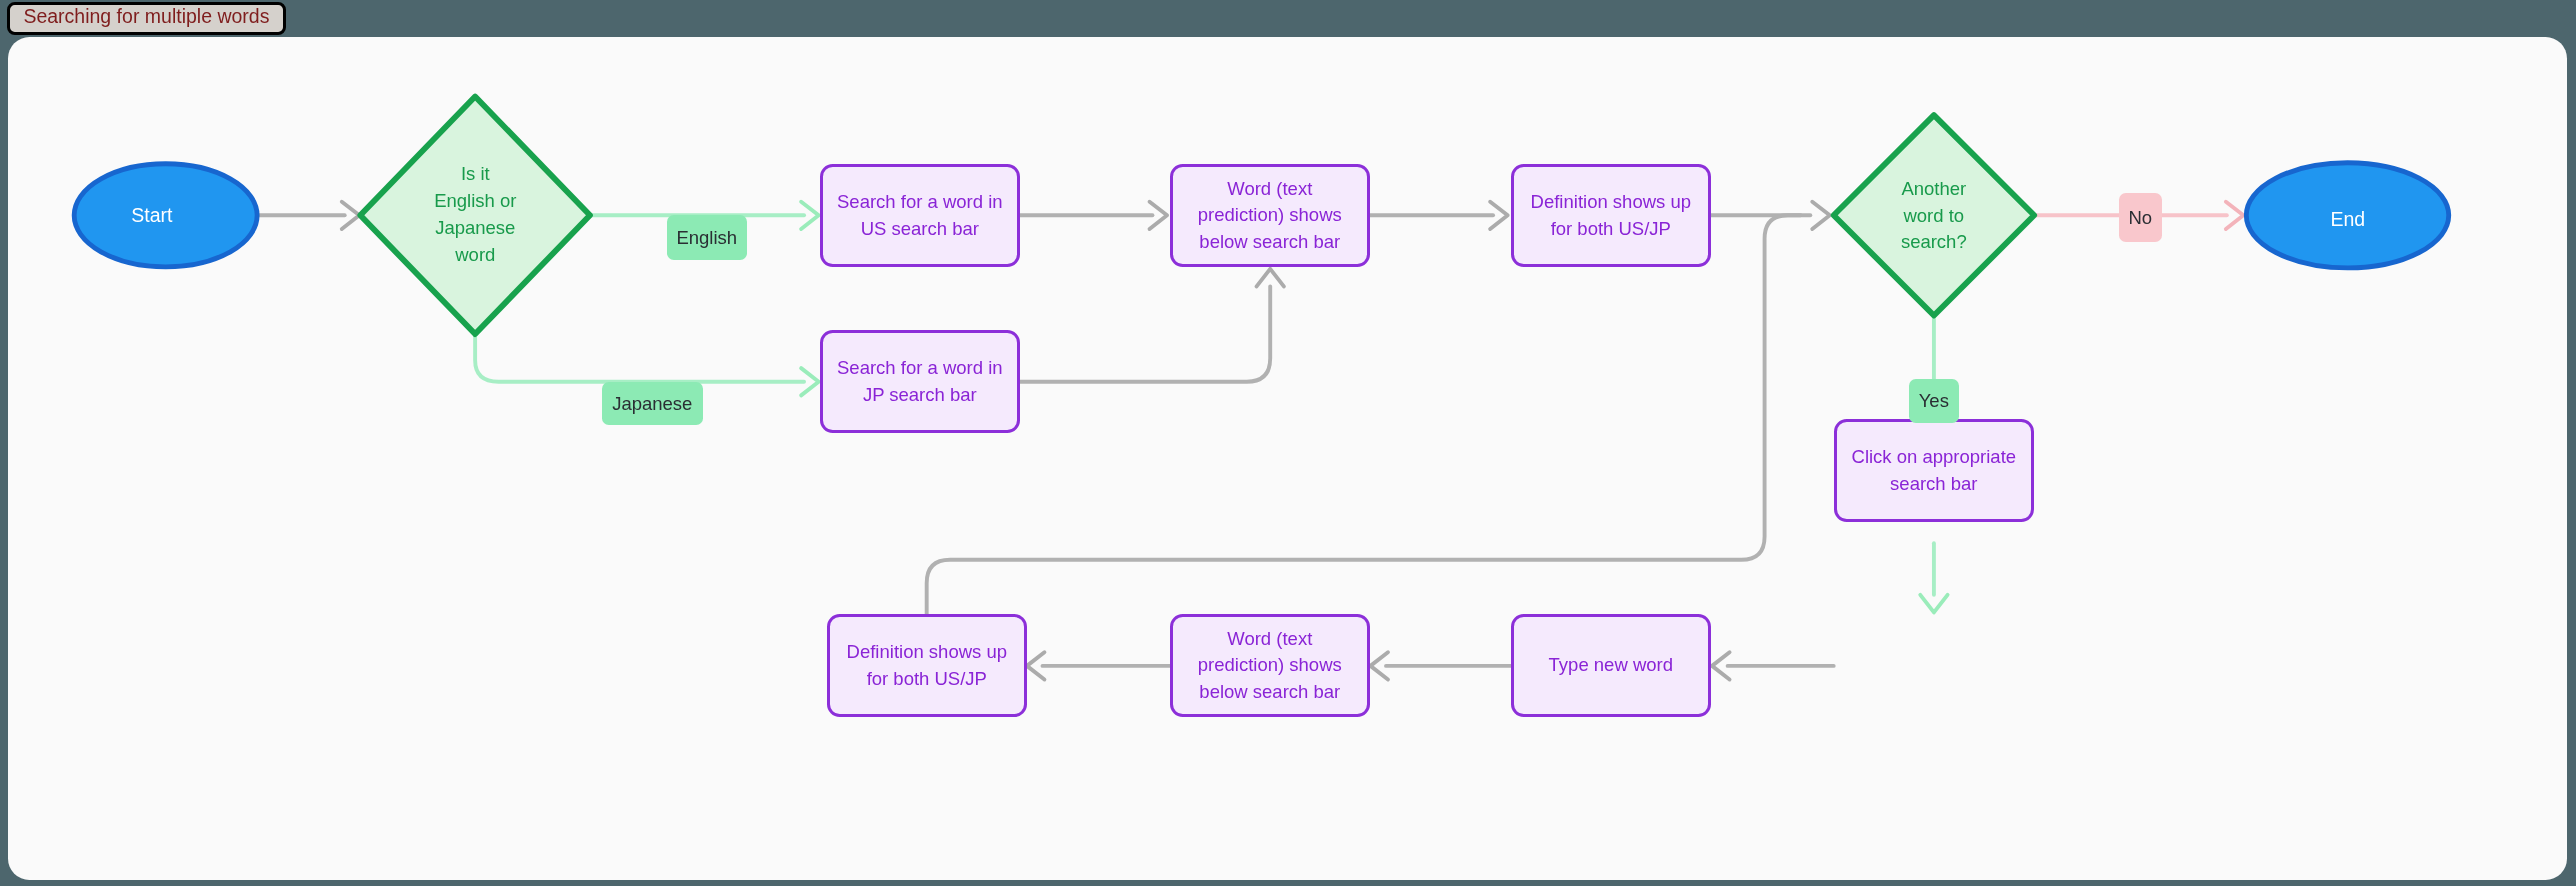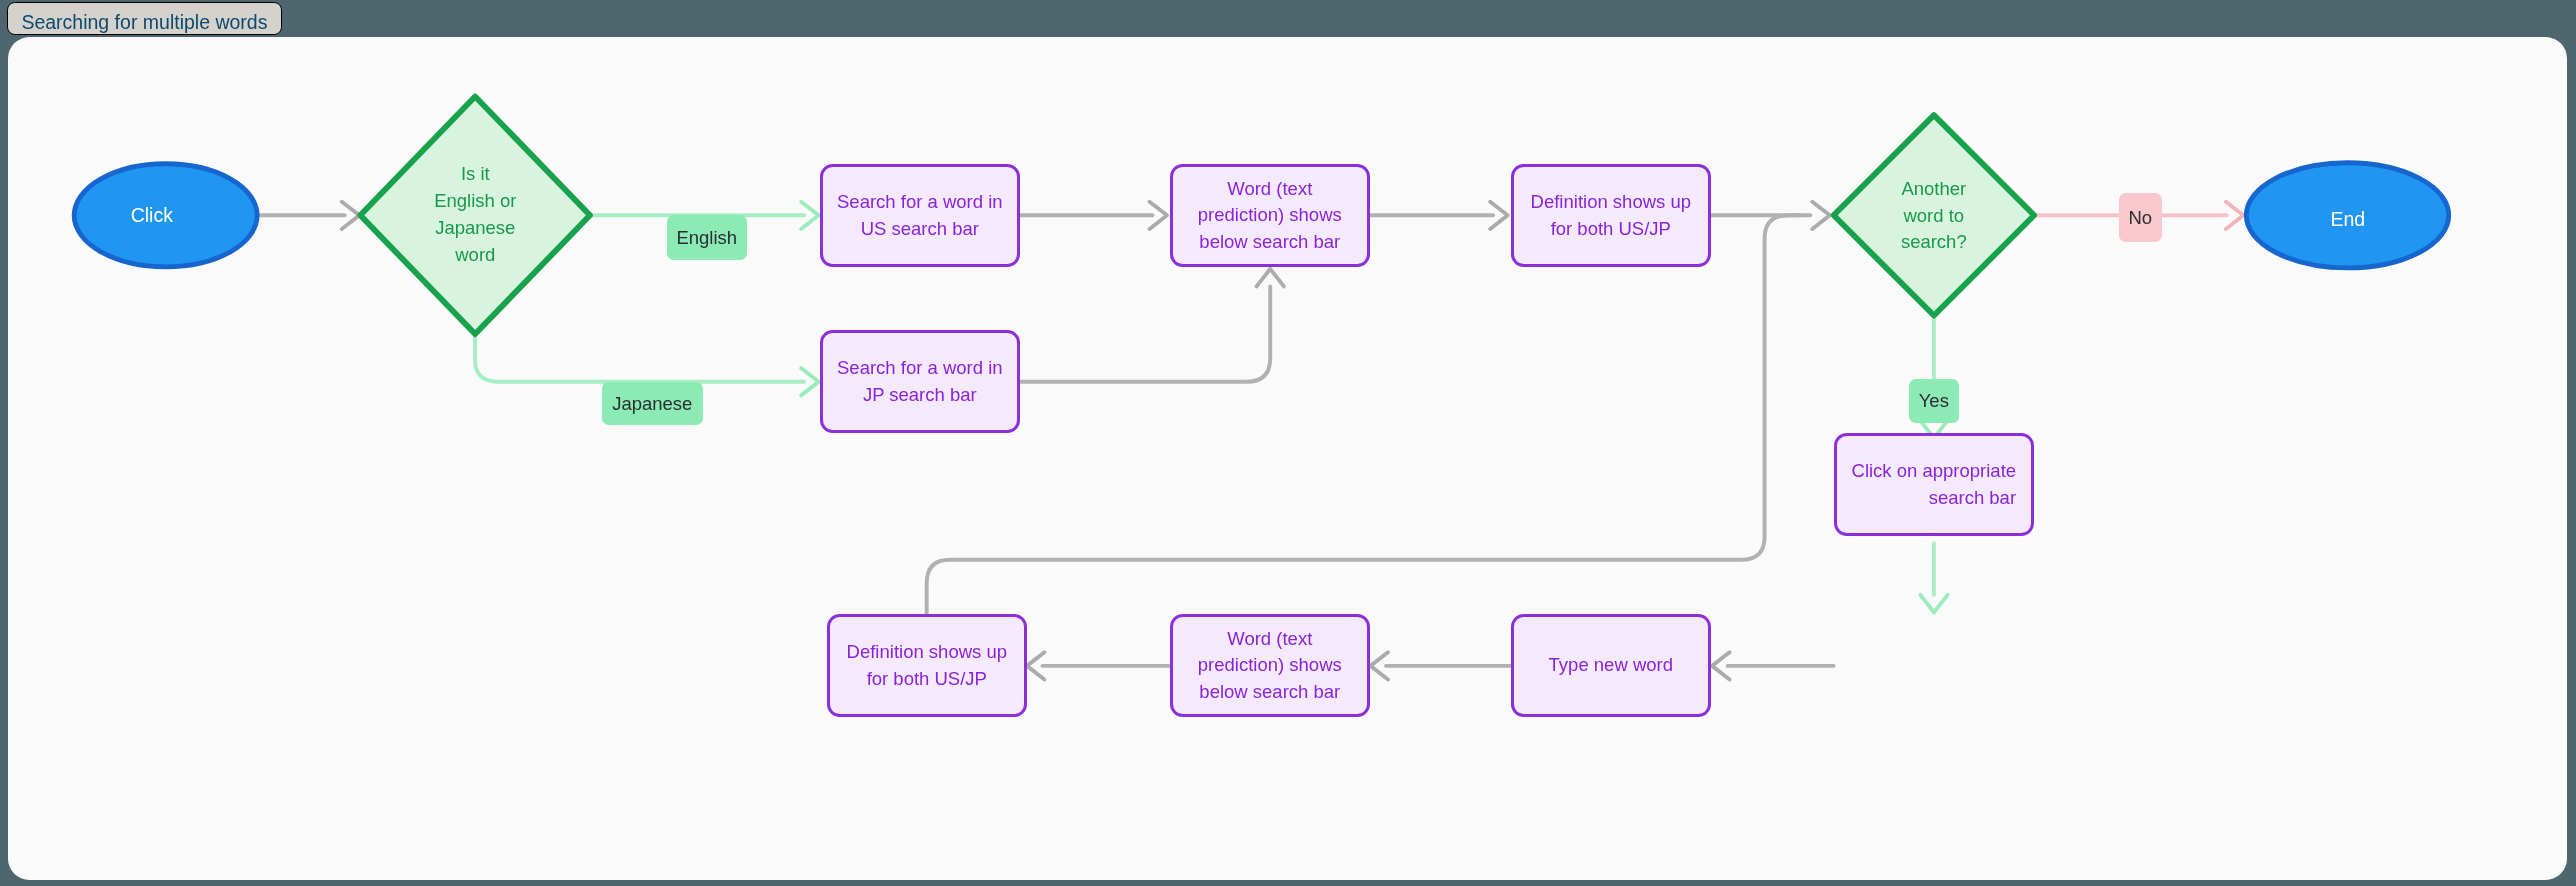--- a/index.html
+++ b/index.html
@@ -23,24 +23,24 @@
   *{margin:0;padding:0;box-sizing:border-box;}
   html,body{width:2576px;height:887px;}
   body{
     position:relative;
     background:var(--bg);
     font-family:"Liberation Sans", "DejaVu Sans", sans-serif;
     overflow:hidden;
   }
   .title-tab{
     position:absolute;left:6.8px;top:1.9px;height:33px;
-    display:flex;align-items:flex-end;
+    display:flex;align-items:flex-start;
     padding:0 13.6px;
-    background:#d5d1cc;border:1px solid #000000;border-radius:7.8px;
-    font-size:19.5px;color:#0c4a6e;
+    background:#d5d1cc;border:3px solid #000000;border-radius:7.8px;
+    font-size:19.5px;color:#7f1d1d;
     z-index:5;
   }
   .canvas{
     position:absolute;left:7.8px;top:37px;width:2559px;height:843px;
     background:var(--canvas);border-radius:21.4px;
   }
   svg.layer{position:absolute;left:0;top:0;z-index:1;}
   .node-label{position:absolute;z-index:2;display:flex;align-items:center;justify-content:center;
     text-align:center;white-space:pre-line;pointer-events:none;}
   .pbox{
@@ -121,41 +121,41 @@
       <path class="arrow pink" d="M 2287 207 L 2305 221 L 2287 235"></path>
 
       <ellipse cx="170" cy="221" rx="94" ry="53" fill="var(--blue-fill)" stroke="var(--blue-border)" stroke-width="5"></ellipse>
       <ellipse cx="2412" cy="221" rx="104" ry="54" fill="var(--blue-fill)" stroke="var(--blue-border)" stroke-width="5"></ellipse>
 
       <polygon points="488,99 606,221 488,343 370,221" fill="var(--green-fill)" stroke="var(--green-border)" stroke-width="6" stroke-linejoin="round"></polygon>
       <polygon points="1987,118 2090,221 1987,324 1884,221" fill="var(--green-fill)" stroke="var(--green-border)" stroke-width="6" stroke-linejoin="round"></polygon>
     </g>
   </svg>
 
-  <div class="node-label elabel" style="left:66px;top:156px;width:156px;height:45px;">Click</div>
+  <div class="node-label elabel" style="left:66px;top:156px;width:156px;height:45px;">Start</div>
   <div class="node-label elabel" style="left:2262px;top:160px;width:156px;height:45px;text-align:center;">End</div>
 
   <div class="node-label dlabel" style="left:380px;top:114px;width:175px;height:128px;">Is it
 English or
 Japanese
 word</div>
   <div class="node-label dlabel" style="left:1848px;top:136px;width:156px;height:86px;">Another
 word to
 search?</div>
 
   <div class="pbox" style="left:812px;top:127px;">Search for a word in
 US search bar</div>
   <div class="pbox" style="left:1162px;top:127px;">Word (text
 prediction) shows
 below search bar</div>
   <div class="pbox" style="left:1503px;top:127px;">Definition shows up
 for both US/JP</div>
   <div class="pbox" style="left:812px;top:293px;">Search for a word in
 JP search bar</div>
-  <div class="pbox" style="left:1826px;top:396px;text-align:right;">Click on appropriate
+  <div class="pbox" style="left:1826px;top:382px;">Click on appropriate
 search bar</div>
   <div class="pbox" style="left:1503px;top:577px;">Type new word</div>
   <div class="pbox" style="left:1162px;top:577px;">Word (text
 prediction) shows
 below search bar</div>
   <div class="pbox" style="left:819px;top:577px;">Definition shows up
 for both US/JP</div>
 
   <div class="badge green" style="left:659px;top:155px;width:80px;height:45px;">English</div>
   <div class="badge green" style="left:594px;top:322px;width:101px;height:43px;">Japanese</div>

